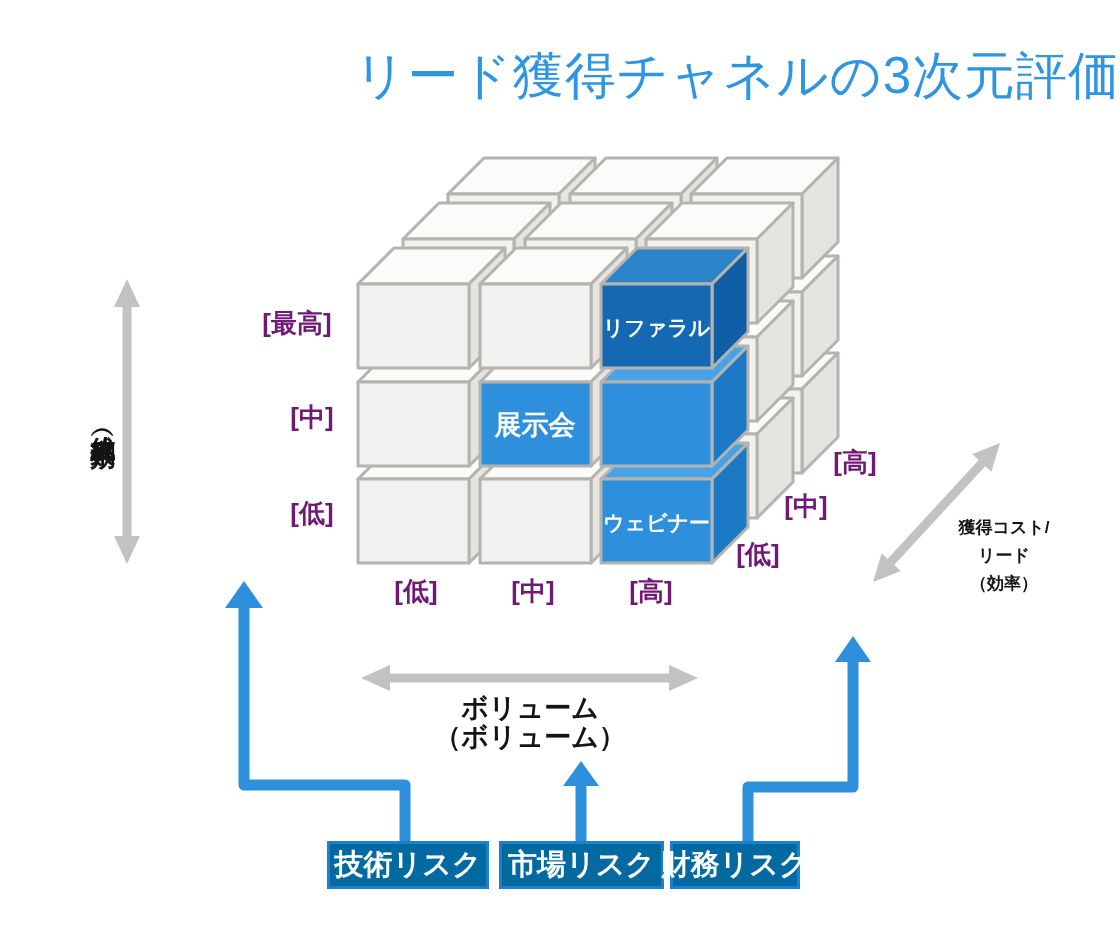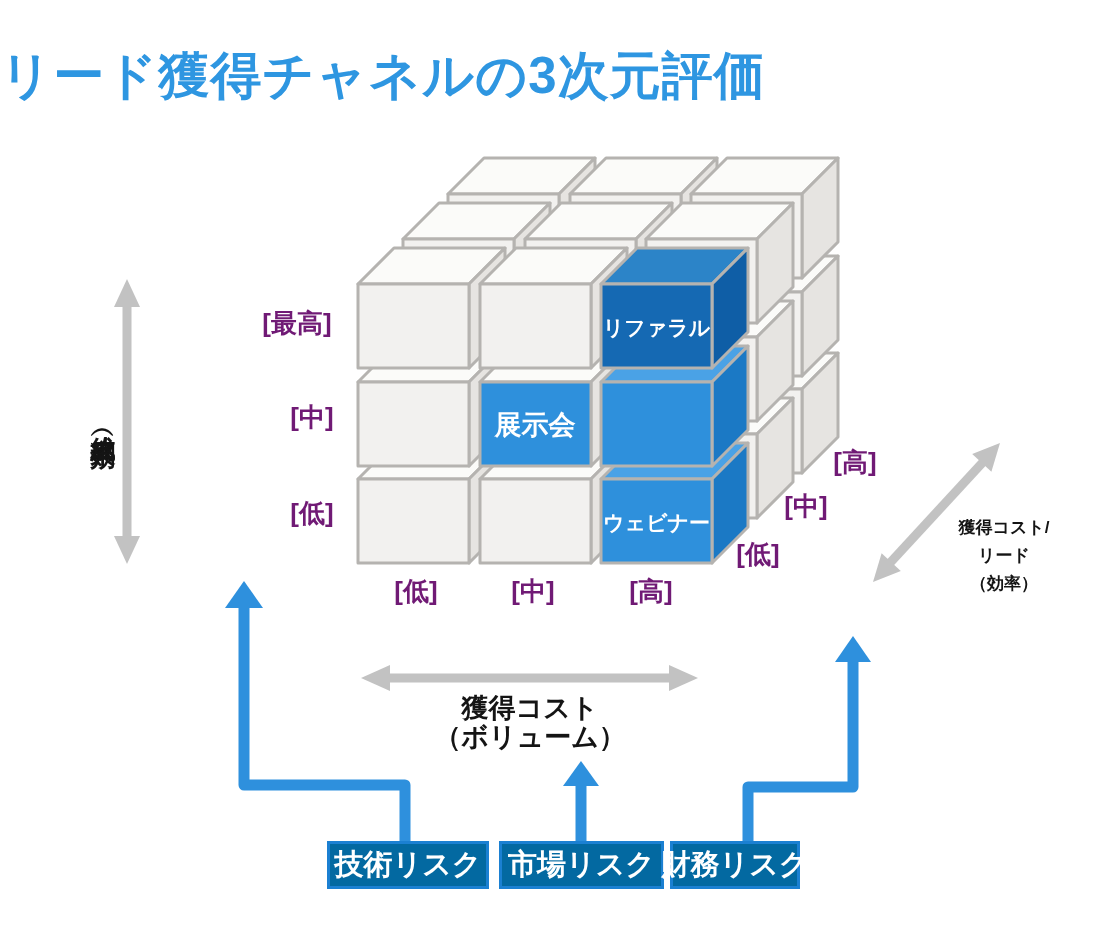--- a/index.html
+++ b/index.html
@@ -1,22 +1,22 @@
 <!DOCTYPE html>
 <html><head>
 <meta charset="utf-8">
 <style>
   html,body{margin:0;padding:0;background:#ffffff;}
   .canvas{
     position:relative;width:1120px;height:944px;background:#ffffff;overflow:hidden;
     font-family:"Liberation Sans", sans-serif;
   }
   .title{
-    position:absolute;top:42px;left:0;width:100%;margin:0;text-align:left;
-    font-size:51px;font-weight:bold;color:#2e96e1;letter-spacing:1px;
+    position:absolute;top:42px;left:0;width:100%;margin:0;text-align:right;
+    font-size:51px;font-weight:normal;color:#2e96e1;letter-spacing:1px;
   }
   .layer{position:absolute;left:0;top:0;}
   .tick{
     position:absolute;transform:translate(-50%,-50%);
     font-size:26px;font-weight:bold;color:#701a75;white-space:nowrap;
   }
   .tick-y0{left:297px;top:323px}
   .tick-y1{left:312px;top:417px}
   .tick-y2{left:312px;top:513px}
   .tick-x0{left:416px;top:591px}
@@ -176,21 +176,21 @@
 
   <div class="axis-y-label">成約率（効果）</div>
   <div class="tick tick-y0">[最高]</div>
   <div class="tick tick-y1">[中]</div>
   <div class="tick tick-y2">[低]</div>
 
   <div class="tick tick-x0">[低]</div>
   <div class="tick tick-x1">[中]</div>
   <div class="tick tick-x2">[高]</div>
   <div class="axis-x-label">
-    <div>獲得コスト</div>
+    <div>ボリューム</div>
     <div>（ボリューム）</div>
   </div>
 
   <div class="tick tick-z0">[低]</div>
   <div class="tick tick-z1">[中]</div>
   <div class="tick tick-z2">[高]</div>
   <div class="axis-z-label">
     <div>獲得コスト/</div>
     <div>リード</div>
     <div>（効率）</div>

